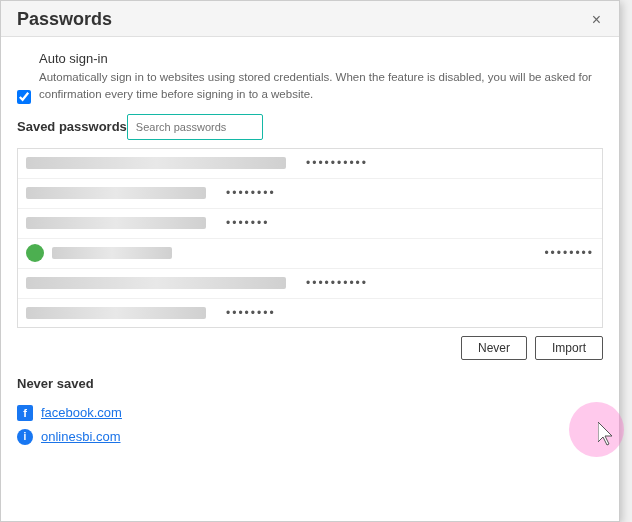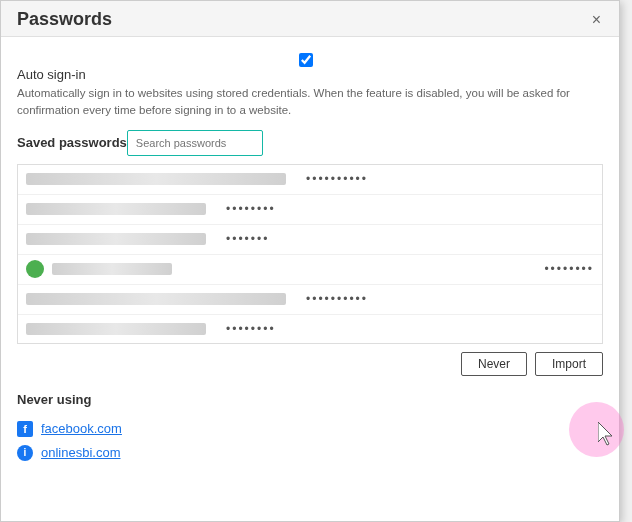--- a/index.html
+++ b/index.html
@@ -52,23 +52,22 @@
     }
 
     .dialog-body {
       padding: 14px 16px;
       flex: 1;
       overflow-y: auto;
     }
 
     .auto-signin-row {
       display: flex;
-      align-items: center;
+      align-items: flex-end;
       margin-bottom: 10px;
-      flex-direction: column;
     }
 
     .auto-signin-row input[type="checkbox"] {
       margin-top: 2px;
       margin-right: 8px;
       width: 14px;
       height: 14px;
       flex-shrink: 0;
     }
 
@@ -333,21 +332,21 @@
         </div>
       </div>
 
       <div class="buttons-row">
         <button class="action-btn">Never</button>
         <button class="action-btn">Import</button>
       </div>
     </div>
 
     <div class="never-saved-section">
-      <div class="never-saved-title">Never using</div>
+      <div class="never-saved-title">Never saved</div>
       <ul class="never-saved-list">
 
         <li class="never-saved-item">
           <div class="fb-icon">f</div>
           <a class="site-link">facebook.com</a>
         </li>
 
 
         <li class="never-saved-item">
           <div class="info-icon">i</div>

